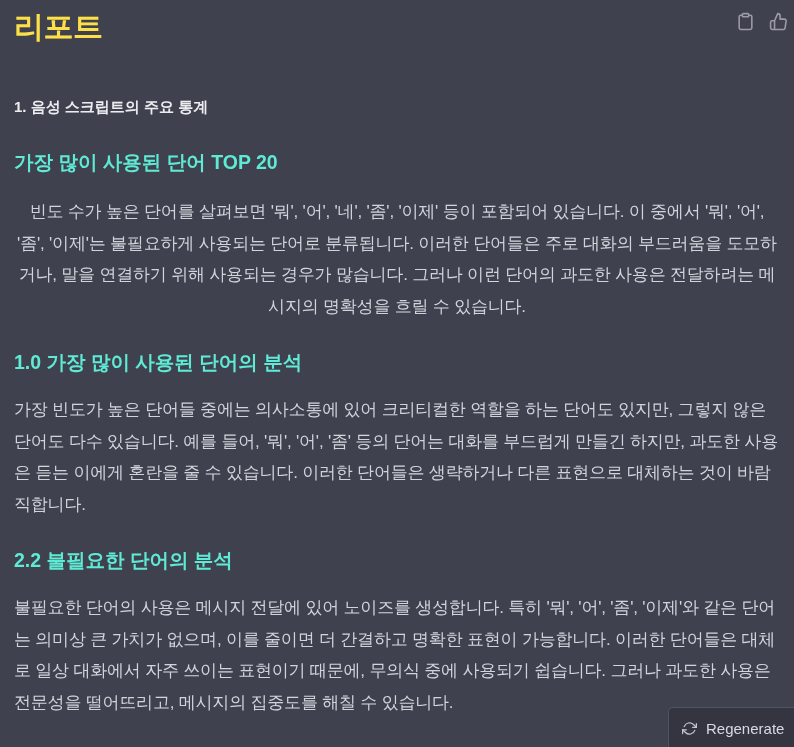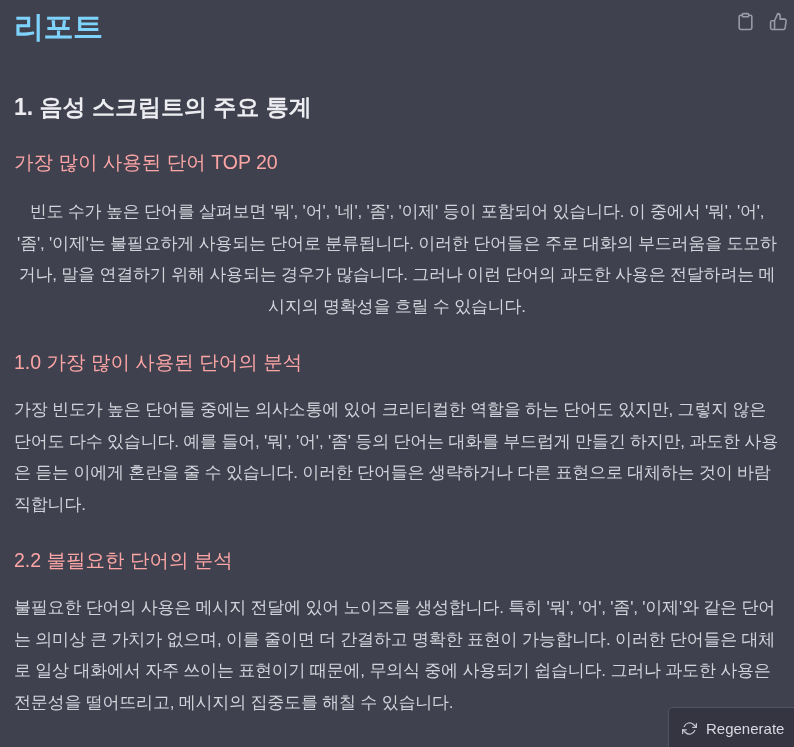--- a/index.html
+++ b/index.html
@@ -16,49 +16,49 @@
     color: #D1D5DB;
   }
   .topbar {
     display: flex;
     justify-content: space-between;
     align-items: flex-start;
   }
   .page-title {
     font-size: 30px;
     font-weight: 700;
-    color: #7dd3fc;
+    color: #fde047;
     line-height: 42px;
     letter-spacing: -0.5px;
   }
   .icons {
     display: flex;
     gap: 14px;
     margin-top: 6px;
     margin-right: -8px; 
   }
   .icon-btn {
     background: none;
     border: none;
     padding: 0;
     color: #9A9BA6;
     cursor: pointer;
     width: 19px; height: 19px;
   }
   .icon-btn svg { width: 19px; height: 19px; display: block; }
   h2.section-heading {
-    font-size: 23px;
+    font-size: 15px;
     font-weight: 700;
     color: #ECECF1;
     line-height: 30px;
   }
   h3.sub-heading {
     font-size: 19.5px;
-    font-weight: 400;
-    color: #fca5a5;
+    font-weight: 700;
+    color: #5eead4;
     line-height: 26px;
   }
   p.body-text {
     font-size: 17px;
     line-height: 31.5px;
     color: #D1D5DB;
     letter-spacing: -0.2px;
   }
   .mt-s1  { margin-top: 44px; }
   .mt-s11 { margin-top: 27px; }

